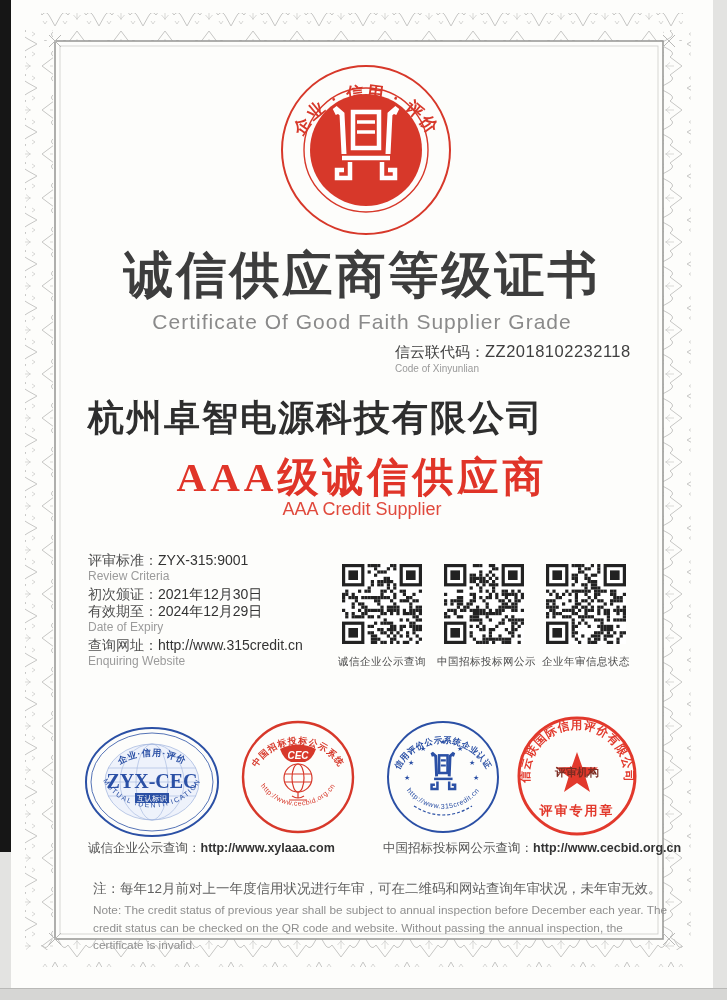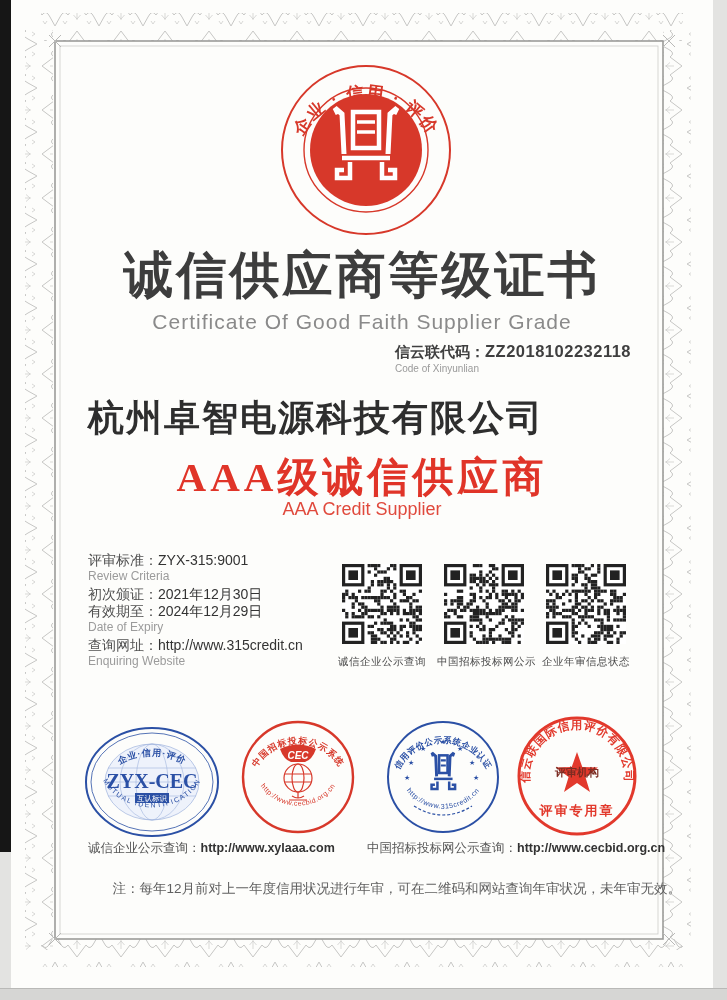--- a/index.html
+++ b/index.html
@@ -14,39 +14,39 @@
   .paper{
     position:absolute;left:11px;top:0;width:702px;height:988px;
     background:#fdfdfb;z-index:2;
   }
   .frame-svg{position:absolute;left:0;top:0;}
   .abs{position:absolute;}
   .center{left:0;width:100%;text-align:center;}
   .title{top:242px;font-size:50px;font-weight:bold;color:#3d3d3d;letter-spacing:3px;}
   .subtitle{top:310px;font-size:21px;color:#8a8a8a;letter-spacing:1px;}
   .codeblock{left:384px;top:342px;}
-  .code-line{font-size:15px;font-weight:bold;color:#3f3f3f;}
+  .code-line{font-size:15px;font-weight:normal;color:#3f3f3f;}
   .code-line .val{font-size:16.5px;letter-spacing:.5px;}
   .code-caption{font-size:10px;color:#9a9a9a;margin-top:1px;}
   .company{left:77px;top:394px;font-size:36px;font-weight:bold;color:#2e2e2e;letter-spacing:2px;font-family:"Liberation Serif","DejaVu Serif",serif;}
   .grade-cn{top:450px;font-size:41px;font-weight:bold;color:#e03428;letter-spacing:4px;font-family:"Liberation Serif","DejaVu Serif",serif;}
   .grade-en{top:499px;font-size:18px;color:#e0493c;}
   .details{left:77px;top:552px;width:250px;}
   .d-line{font-size:14px;line-height:17px;color:#4f4f4f;}
   .d-line .val{font-weight:normal;color:#333;}
   .d-sub{font-size:12px;line-height:15px;color:#9b9b9b;margin-bottom:2px;}
   .qrs{left:324px;top:564px;display:flex;gap:8px;}
   .qr-col{width:94px;text-align:center;}
   .qr-frame{background:#fff;}
   .qr-label{margin-top:7px;font-size:10.5px;color:#4a4a4a;letter-spacing:.5px;white-space:nowrap;}
   .seal{position:absolute;}
   .footer-link{top:840px;font-size:12.5px;color:#555;white-space:nowrap;}
   .footer-link .val{font-weight:bold;color:#333;}
-  .fl-1{left:77px;} .fl-2{left:356px;text-align:right;}
-  .note{left:88px;top:880px;width:582px;text-align:right;}
+  .fl-1{left:77px;} .fl-2{left:372px;text-align:right;}
+  .note{left:82px;top:880px;width:582px;}
   .note-cn{font-size:13.5px;color:#5f5f5f;margin-bottom:4px;}
   .note-en{font-size:11.8px;line-height:1.5;color:#8f8f8f;}
 </style>
 </head>
 <body>
 
 <div class="scan-strip-left"></div>
 <div class="scan-strip-bottom"></div>
 
 <div class="paper">
@@ -856,15 +856,16 @@
 
   <div class="abs footer-link fl-1">
     <span>诚信企业公示查询：</span><span class="val">http://www.xylaaa.com</span>
   </div>
   <div class="abs footer-link fl-2">
     <span>中国招标投标网公示查询：</span><span class="val">http://www.cecbid.org.cn</span>
   </div>
 
   <div class="abs note">
     <div class="note-cn">注：每年12月前对上一年度信用状况进行年审，可在二维码和网站查询年审状况，未年审无效。</div>
+    <div class="note-en">Note: The credit status of previous year shall be subject to annual inspection before December each year. The credit status can be checked on the QR code and website. Without passing the annual inspection, the certificate is invalid.</div>
   </div>
 
 </div>
 
 </body></html>

